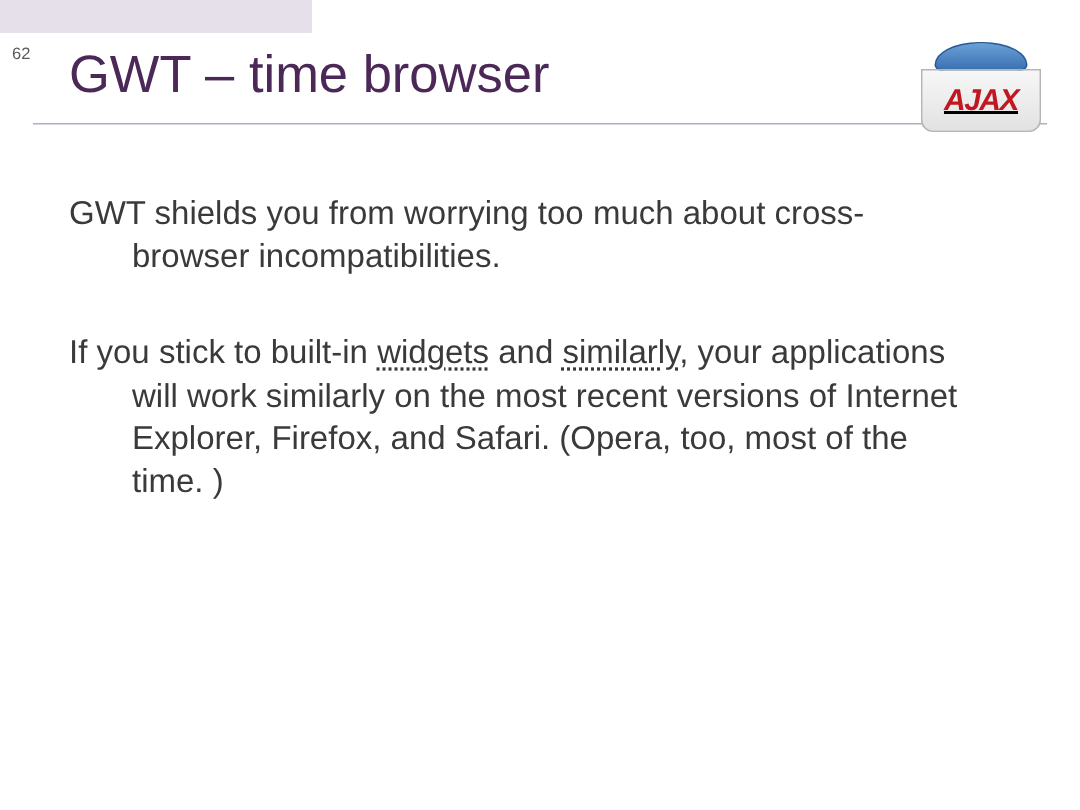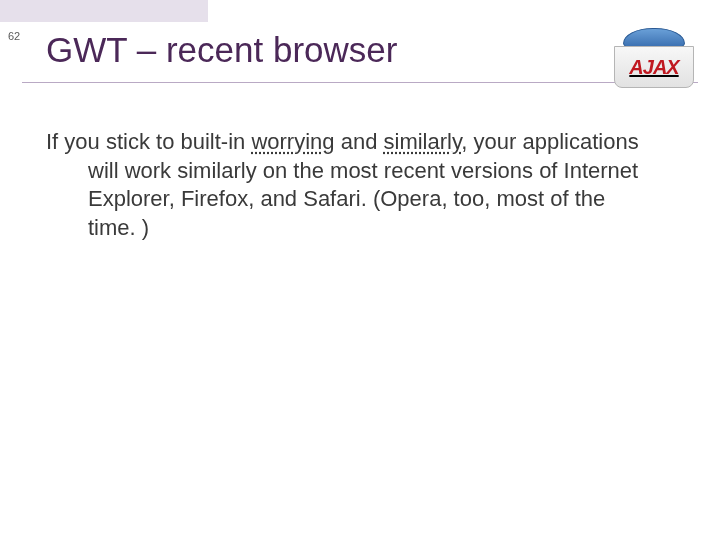--- a/index.html
+++ b/index.html
@@ -97,27 +97,28 @@
     text-underline-offset: 3px;
   }
 </style>
 </head>
 <body>
 
 <div class="top-bar"></div>
 
 <div class="slide-number">62</div>
 
-<h1 class="title">GWT – recent browser</h1>
+<h1 class="title">GWT – time browser</h1>
 <div class="title-underline"></div>
 
 <div class="logo">
   <div class="logo-cap"></div>
   <div class="logo-body">
     <span class="logo-text">AJAX</span>
   </div>
 </div>
 
 <div class="content">
+  <p class="para">GWT shields you from worrying too much about cross-browser incompatibilities.</p>
   <p class="para">
-    <span>If you stick to built-in </span><span class="link">worrying</span><span> and </span><span class="link">similarly</span><span>, your applications will work similarly on the most recent versions of Internet Explorer, Firefox, and Safari. (Opera, too, most of the time. )</span>
+    <span>If you stick to built-in </span><span class="link">widgets</span><span> and </span><span class="link">similarly</span><span>, your applications will work similarly on the most recent versions of Internet Explorer, Firefox, and Safari. (Opera, too, most of the time. )</span>
   </p>
 </div>
 
 </body></html>

